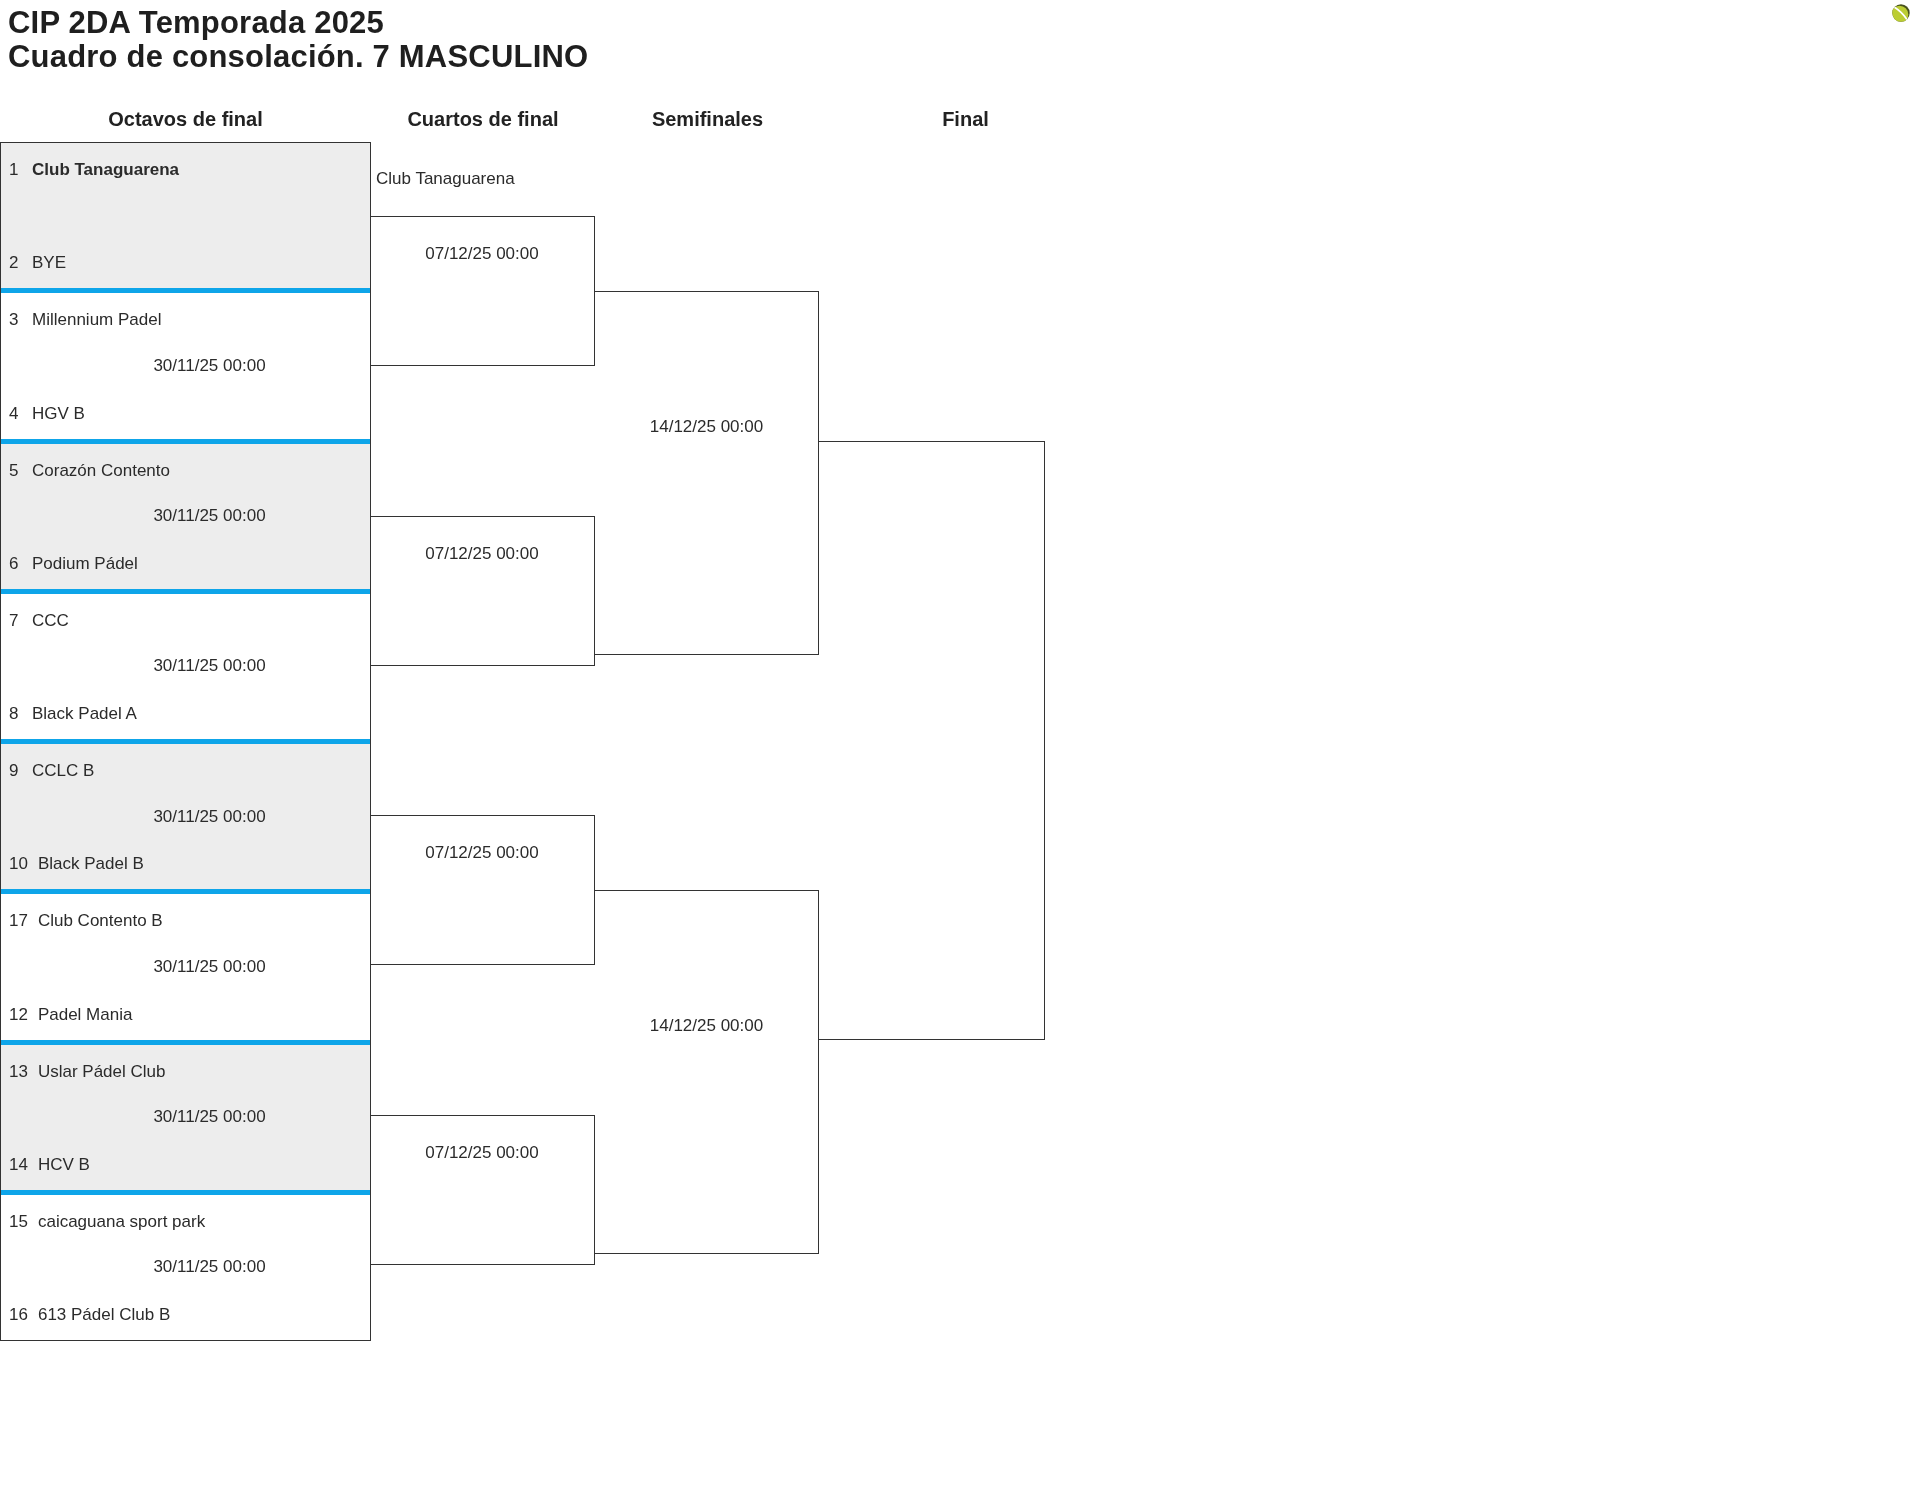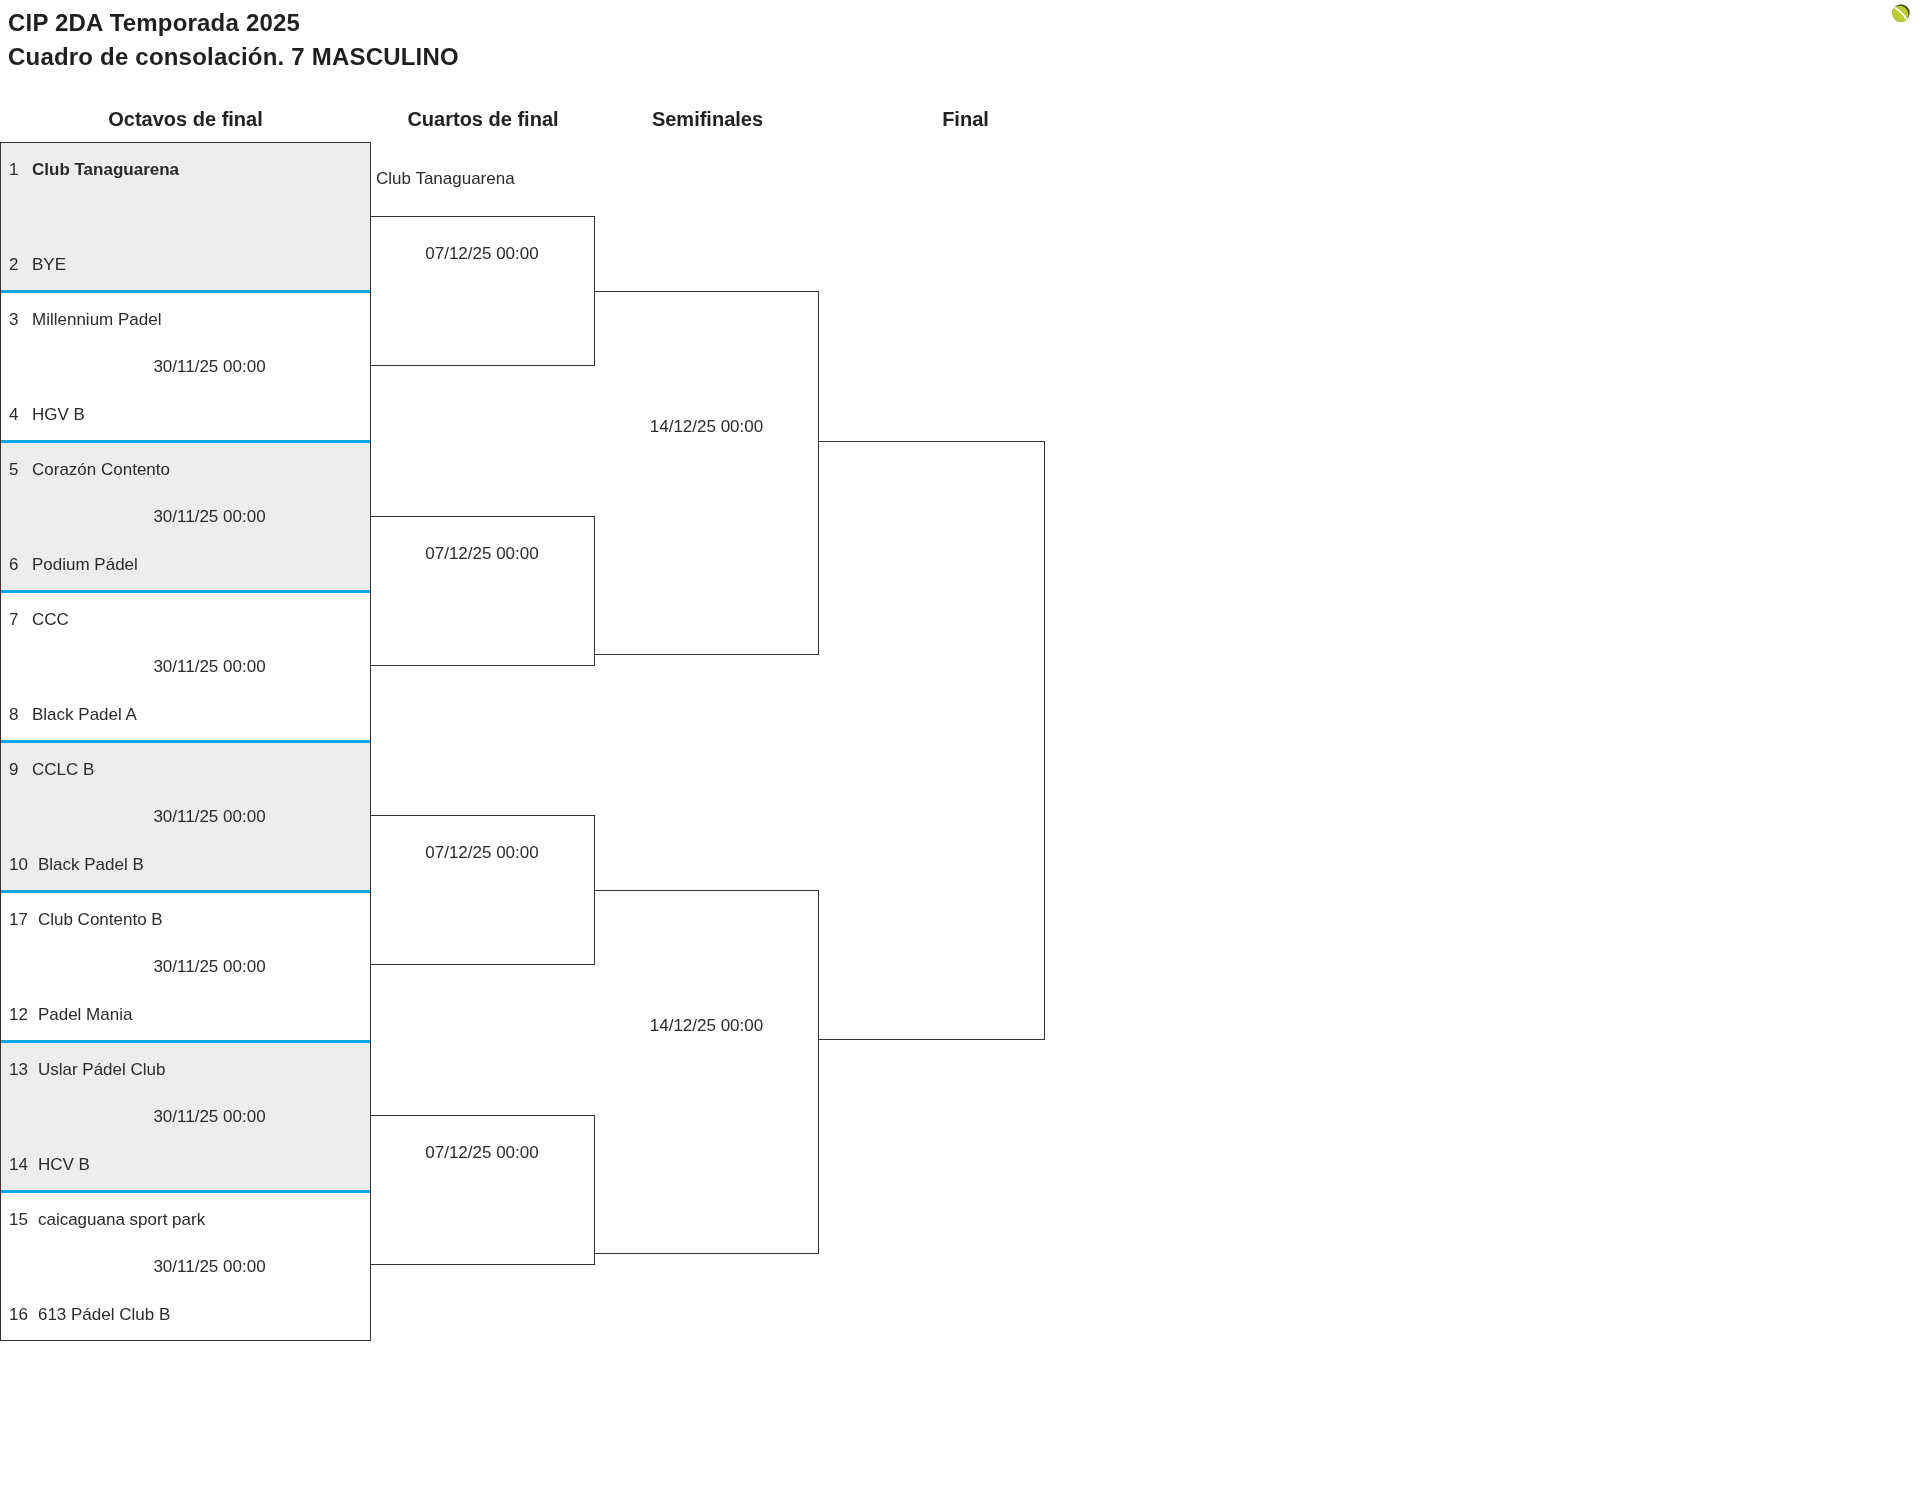--- a/index.html
+++ b/index.html
@@ -8,42 +8,42 @@
     width: 1920px; height: 1492px;
     position: relative;
     font-family: "Liberation Sans", "DejaVu Sans", sans-serif;
     color: #2b2b2b;
     overflow: hidden;
   }
   .page { position: absolute; inset: 0; }
 
   
   .title-block { position: absolute; left: 8px; top: 6px; }
-  .title-line { font-size: 24px; font-weight: 700; line-height: 34px; letter-spacing: 0.2px; color: #1f1f1f; }
+  .title-line { font-size: 31px; font-weight: 700; line-height: 34px; letter-spacing: 0.2px; color: #1f1f1f; }
 
   
   .round-header {
     position: absolute; top: 106px; height: 26px;
     font-size: 20px; font-weight: 700; text-align: center; color: #222;
     line-height: 26px;
   }
   .rh-octavos { left: 0px;   width: 371px; }
   .rh-cuartos { left: 370px; width: 226px; }
   .rh-semis   { left: 595px; width: 225px; }
   .rh-final   { left: 852px; width: 227px; }
 
   
   .r16-col {
     position: absolute; left: 0px; top: 142px;
     width: 371px; height: 1199px;
     border: 1px solid #333;
     display: flex; flex-direction: column;
     background: #fff;
   }
-  .mcell { flex: 1 1 0; position: relative; border-bottom: 3px solid #0ea5e9; background: #fff; }
+  .mcell { flex: 1 1 0; position: relative; border-bottom: 5px solid #0ea5e9; background: #fff; }
   .mcell:last-child { border-bottom: none; }
   .mcell.alt { background: #ededed; }
 
   .slot { position: absolute; left: 8px; right: 6px; font-size: 17px; line-height: 20px; white-space: nowrap; }
   .slot-top { top: 17px; }
   .slot-bottom { bottom: 15px; }
   .seed { display: inline-block; min-width: 13px; margin-right: 10px; color: #2b2b2b; }
   .team-name { color: #2b2b2b; }
   .team-name.bold { font-weight: 700; }
 

